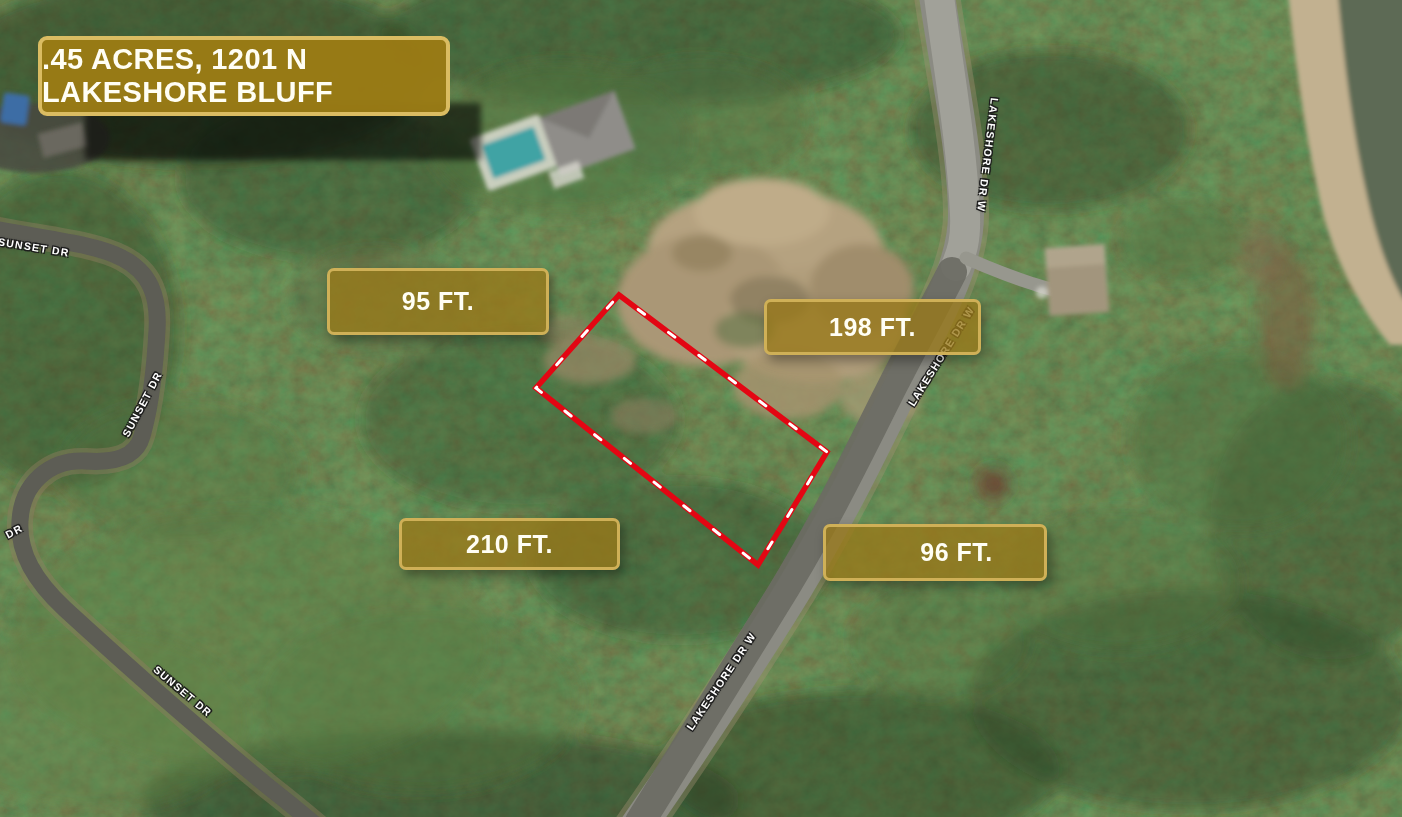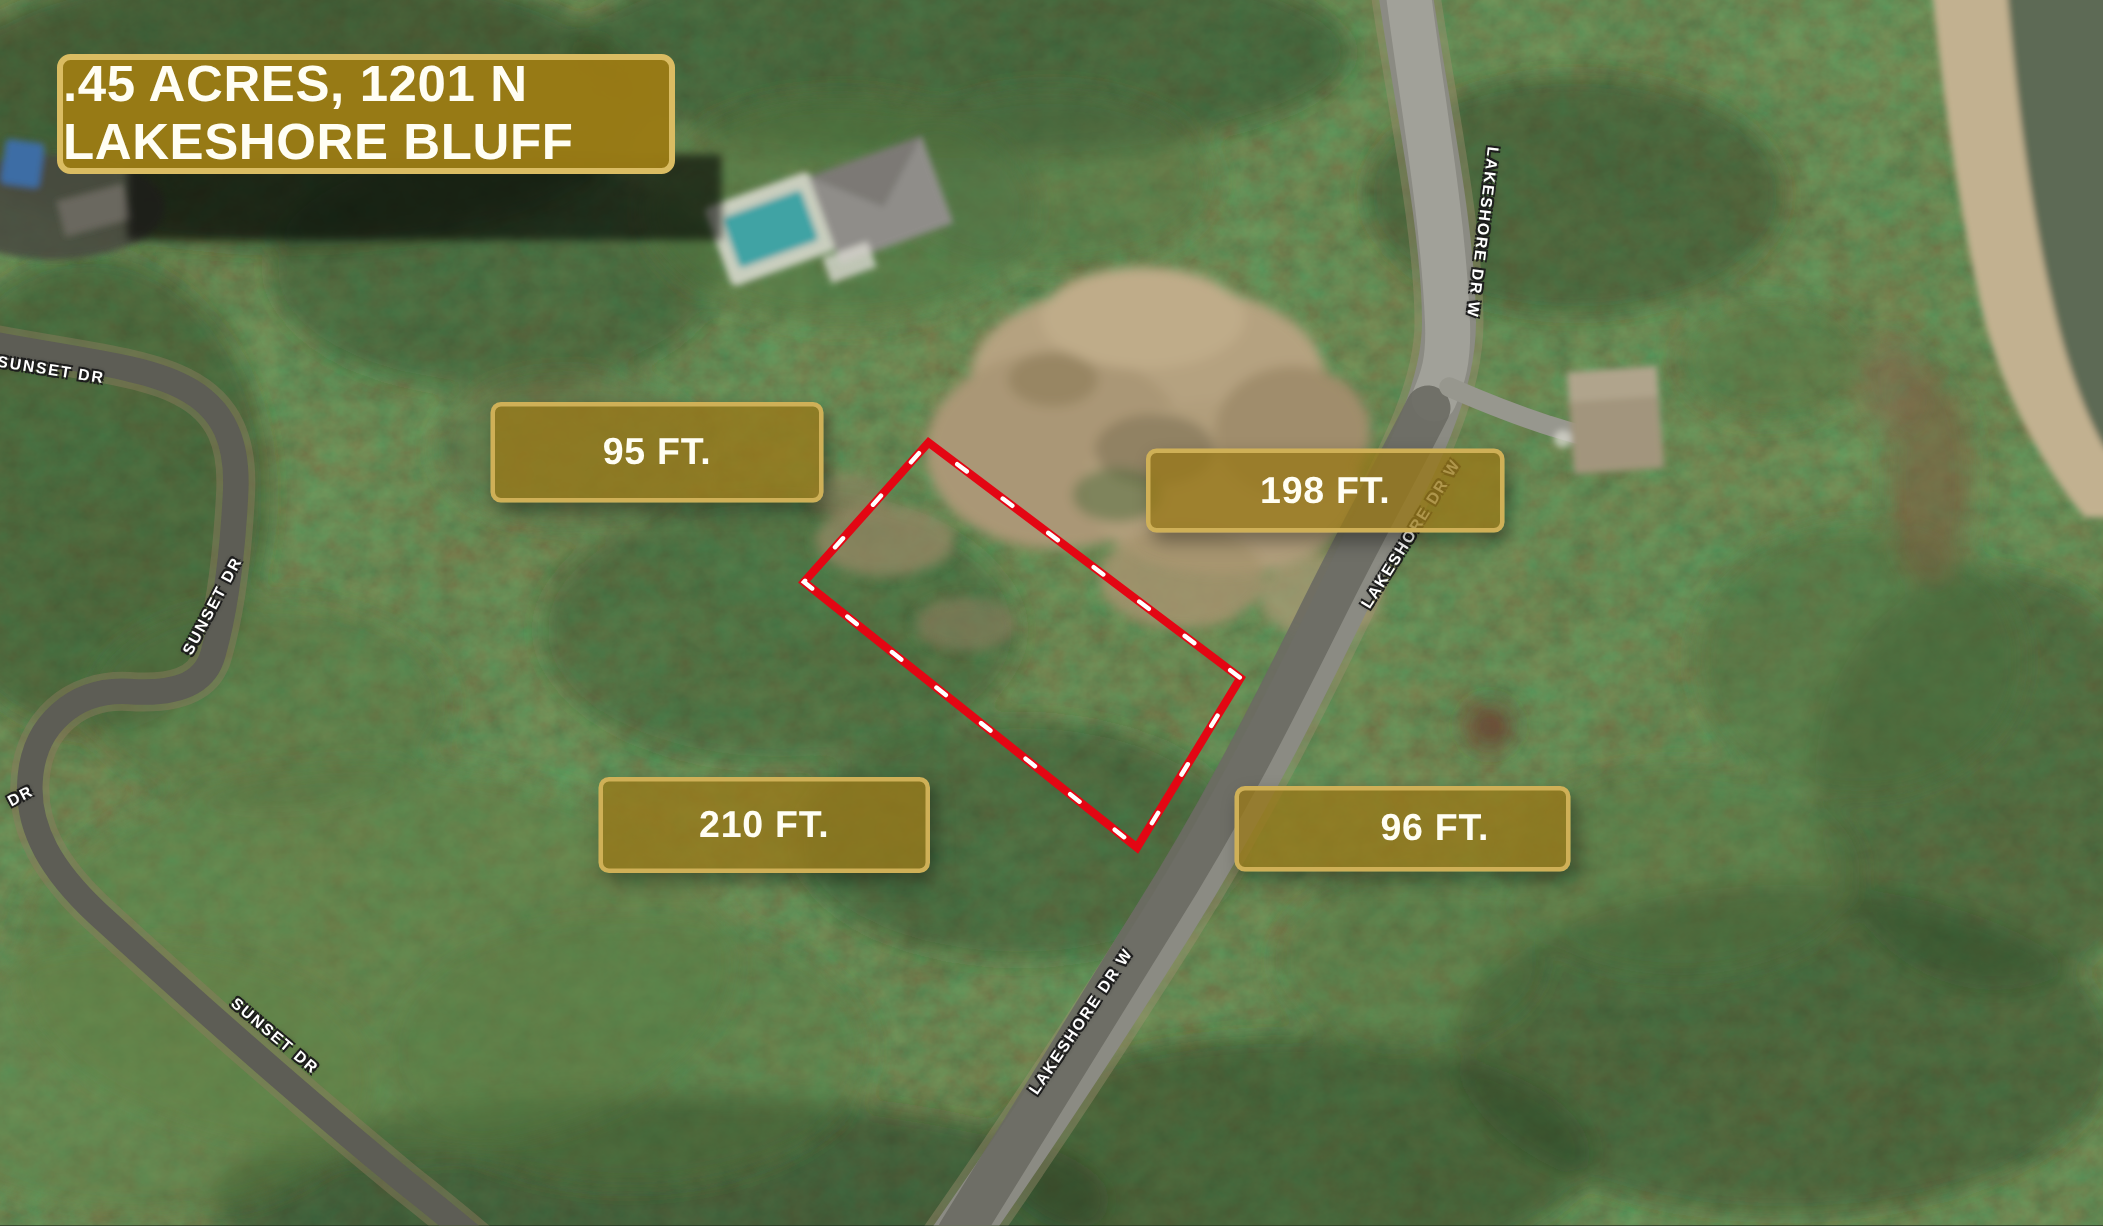--- a/index.html
+++ b/index.html
@@ -25,26 +25,26 @@
     position:absolute;z-index:3;box-sizing:border-box;
     display:flex;align-items:center;justify-content:center;
     background:rgba(152,121,24,.78);
     border:3px solid #cfb057;border-radius:7px;
     color:#fffef4;font-weight:bold;font-size:25px;letter-spacing:.5px;
     box-shadow:4px 6px 12px rgba(0,0,0,.35);
   }
   .gold-box.banner{
     z-index:4;background:rgba(154,123,21,.97);
     border-width:4px;border-color:#dabc62;border-radius:9px;
-    font-size:34px;letter-spacing:.4px;box-shadow:none;
+    font-size:29px;letter-spacing:.4px;box-shadow:none;
   }
   .b-banner{left:38px;top:36px;width:412px;height:80px;}
   .b-95 {left:327px;top:268px;width:222px;height:67px;}
-  .b-198{left:764px;top:299px;width:239px;height:56px;}
-  .b-210{left:399px;top:518px;width:221px;height:64px;}
+  .b-198{left:764px;top:299px;width:217px;height:56px;}
+  .b-210{left:399px;top:518px;width:221px;height:52px;}
   .b-96 {left:823px;top:524px;width:224px;height:57px;padding-left:43px;}
 </style>
 </head>
 <body>
 
 <div class="stage">
 
   <svg class="terrain" width="1402" height="817" viewBox="0 0 1402 817">
     <defs>
       <filter id="canopyFine" x="-5%" y="-5%" width="110%" height="110%">

